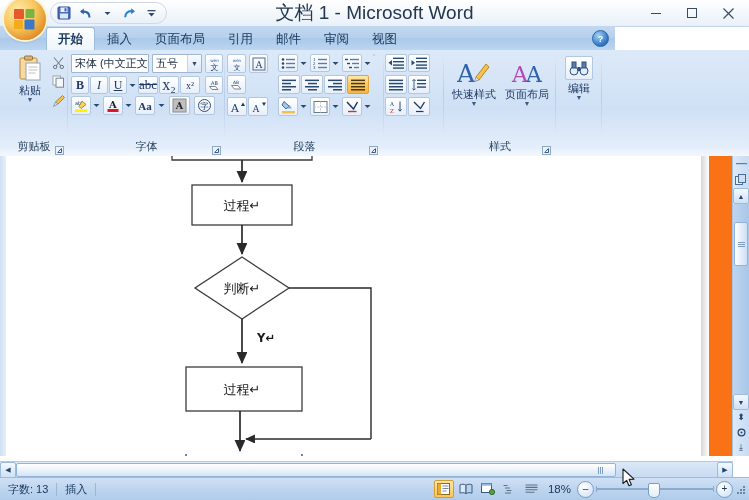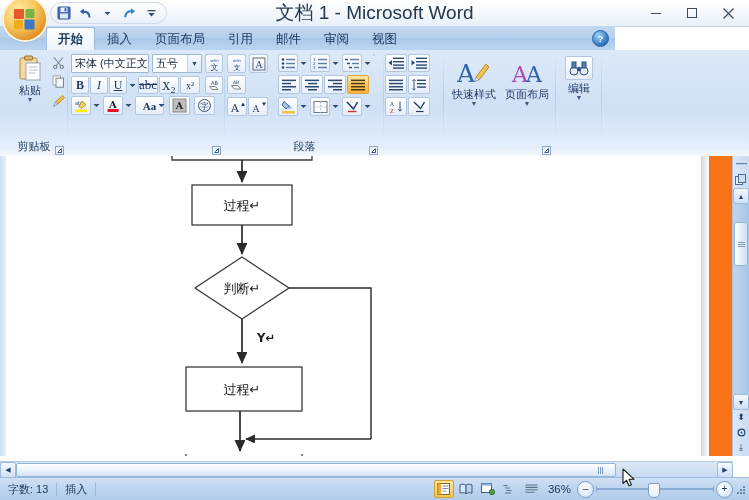--- a/index.html
+++ b/index.html
@@ -385,41 +385,42 @@
           <svg width="14" height="15" viewBox="0 0 14 15">
             <text x="7" y="10" font-size="10" text-anchor="middle" fill="#1f1f1f" font-family="DejaVu Serif" font-weight="bold">A</text>
             <rect x="1.5" y="11" width="11" height="3" fill="#e81123"></rect>
           </svg>
         </div>
         <div class="ctl" style="left:55px;top:46px;width:10px;height:19px;">
           <svg width="7" height="5" viewBox="0 0 7 5">
               <path d="M0.5 1 L3.5 4 L6.5 1Z" fill="#2b4a71"></path>
             </svg>
         </div>
-        <div class="ctl box" style="left:67px;top:46px;width:29px;height:19px;font-weight:bold;font-size:11px;font-family:'Liberation Serif',serif;">Aa</div>
+        <div class="ctl box" style="left:67px;top:46px;width:20px;height:19px;font-weight:bold;font-size:11px;font-family:'Liberation Serif',serif;">Aa</div>
         <div class="ctl" style="left:88px;top:46px;width:10px;height:19px;">
           <svg width="7" height="5" viewBox="0 0 7 5">
               <path d="M0.5 1 L3.5 4 L6.5 1Z" fill="#2b4a71"></path>
             </svg>
         </div>
         <div class="ctl box" style="left:101px;top:46px;width:21px;height:19px;">
           <svg width="15" height="15" viewBox="0 0 15 15">
             <rect x="1" y="1" width="13" height="13" fill="#bfbfbf" stroke="#8d8d8d"></rect>
             <text x="7.5" y="11" font-size="9.5" text-anchor="middle" fill="#1f1f1f" font-family="DejaVu Serif" font-weight="bold">A</text>
           </svg>
         </div>
         <div class="ctl box" style="left:126px;top:46px;width:21px;height:19px;">
           <svg width="15" height="15" viewBox="0 0 15 15">
             <circle cx="7.5" cy="7.5" r="6" fill="none" stroke="#2f4f82"></circle>
             <text x="7.5" y="11" font-size="8.5" text-anchor="middle" fill="#1f3864" font-family="DejaVu Sans">字</text>
           </svg>
         </div>
 
       </div>
 
+      <div class="grp-label">字体</div>
       <div class="dlg-launch" style="right:4px;">
         <svg width="9" height="9" viewBox="0 0 9 9">
           <rect x="0.5" y="0.5" width="8" height="8" fill="#e9f1fb" stroke="#8fa8c6"></rect>
           <path d="M6.5 2.5 L6.5 6.5 L2.5 6.5" stroke="#3c5a80" fill="none"></path>
           <path d="M6.2 2.8 L3.2 5.8" stroke="#3c5a80"></path>
         </svg>
       </div>
       <div class="grp-sep" style="right:0;"></div>
     </div>
 
@@ -650,20 +651,21 @@
         </div>
         <div class="bigbtn" style="left:57px;top:8px;width:52px;">
           <svg width="34" height="30" viewBox="0 0 34 30">
             <text x="10" y="24" font-size="22" text-anchor="middle" fill="#b14ab5" font-family="DejaVu Serif">A</text>
             <text x="24" y="24" font-size="22" text-anchor="middle" fill="#2f62ab" font-family="DejaVu Serif">A</text>
           </svg>
           <span>页面布局</span>
           <span class="caretdn">▼</span>
         </div>
       </div>
+      <div class="grp-label">样式</div>
       <div class="dlg-launch" style="right:5px;">
         <svg width="9" height="9" viewBox="0 0 9 9">
           <rect x="0.5" y="0.5" width="8" height="8" fill="#e9f1fb" stroke="#8fa8c6"></rect>
           <path d="M6.5 2.5 L6.5 6.5 L2.5 6.5" stroke="#3c5a80" fill="none"></path>
           <path d="M6.2 2.8 L3.2 5.8" stroke="#3c5a80"></path>
         </svg>
       </div>
       <div class="grp-sep" style="right:0;"></div>
     </div>
 
@@ -804,21 +806,21 @@
           <path d="M0.5 1.5h4M2 4h5M3.5 6.5h5M2 9h6" stroke="#5b7285" stroke-width="1.1"></path>
         </svg>
       </div>
       <div class="viewbtn">
         <svg width="13" height="11" viewBox="0 0 13 11">
           <path d="M0.5 1h12M0.5 3.4h12M0.5 5.8h12M0.5 8.2h9" stroke="#5b7285" stroke-width="1.1"></path>
         </svg>
       </div>
     </div>
 
-    <div class="zoomlevel">36%</div>
+    <div class="zoomlevel">18%</div>
     <div class="zcircle">–</div>
     <div class="zslider">
       <div class="ztrack"></div>
       <div class="ztick" style="left:0;"></div>
       <div class="ztick" style="left:57px;"></div>
       <div class="ztick" style="right:0;"></div>
       <div class="zhandle"></div>
     </div>
     <div class="zcircle">+</div>
     <div class="resize-grip">

